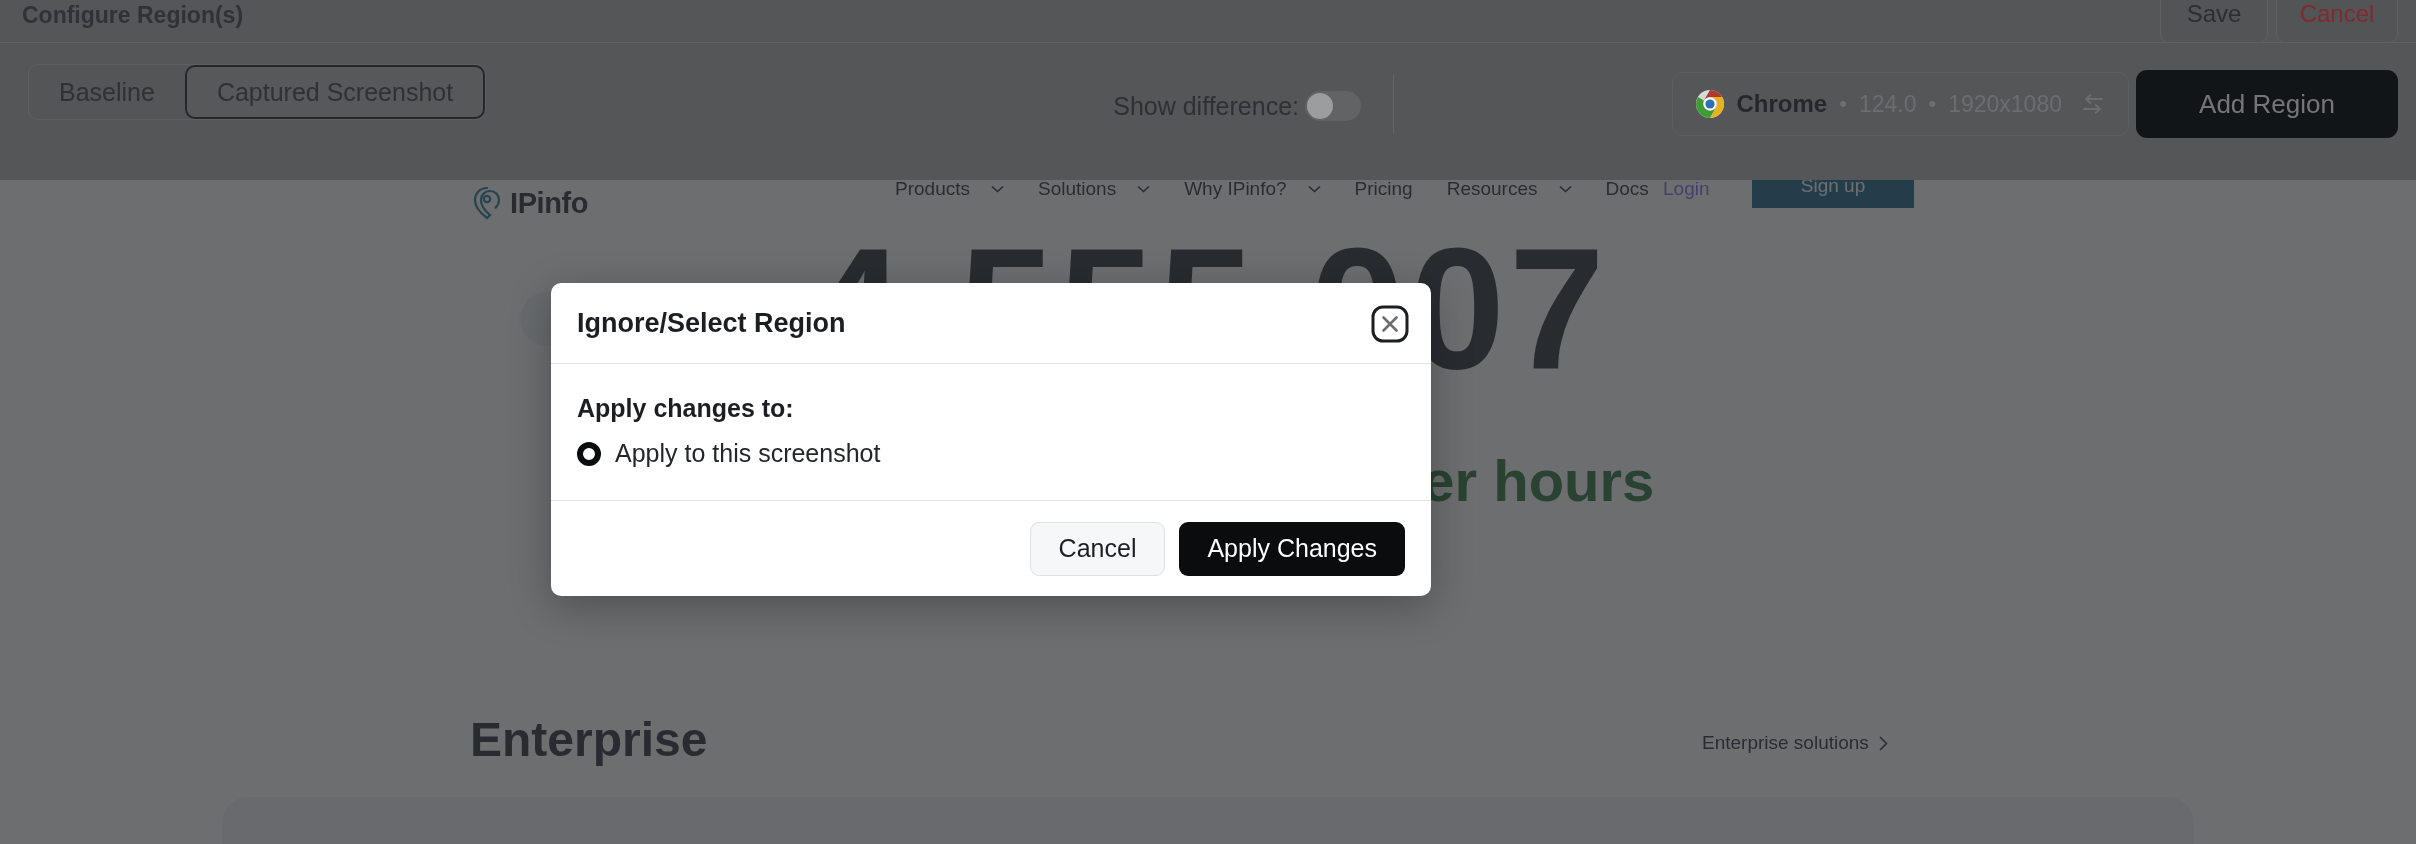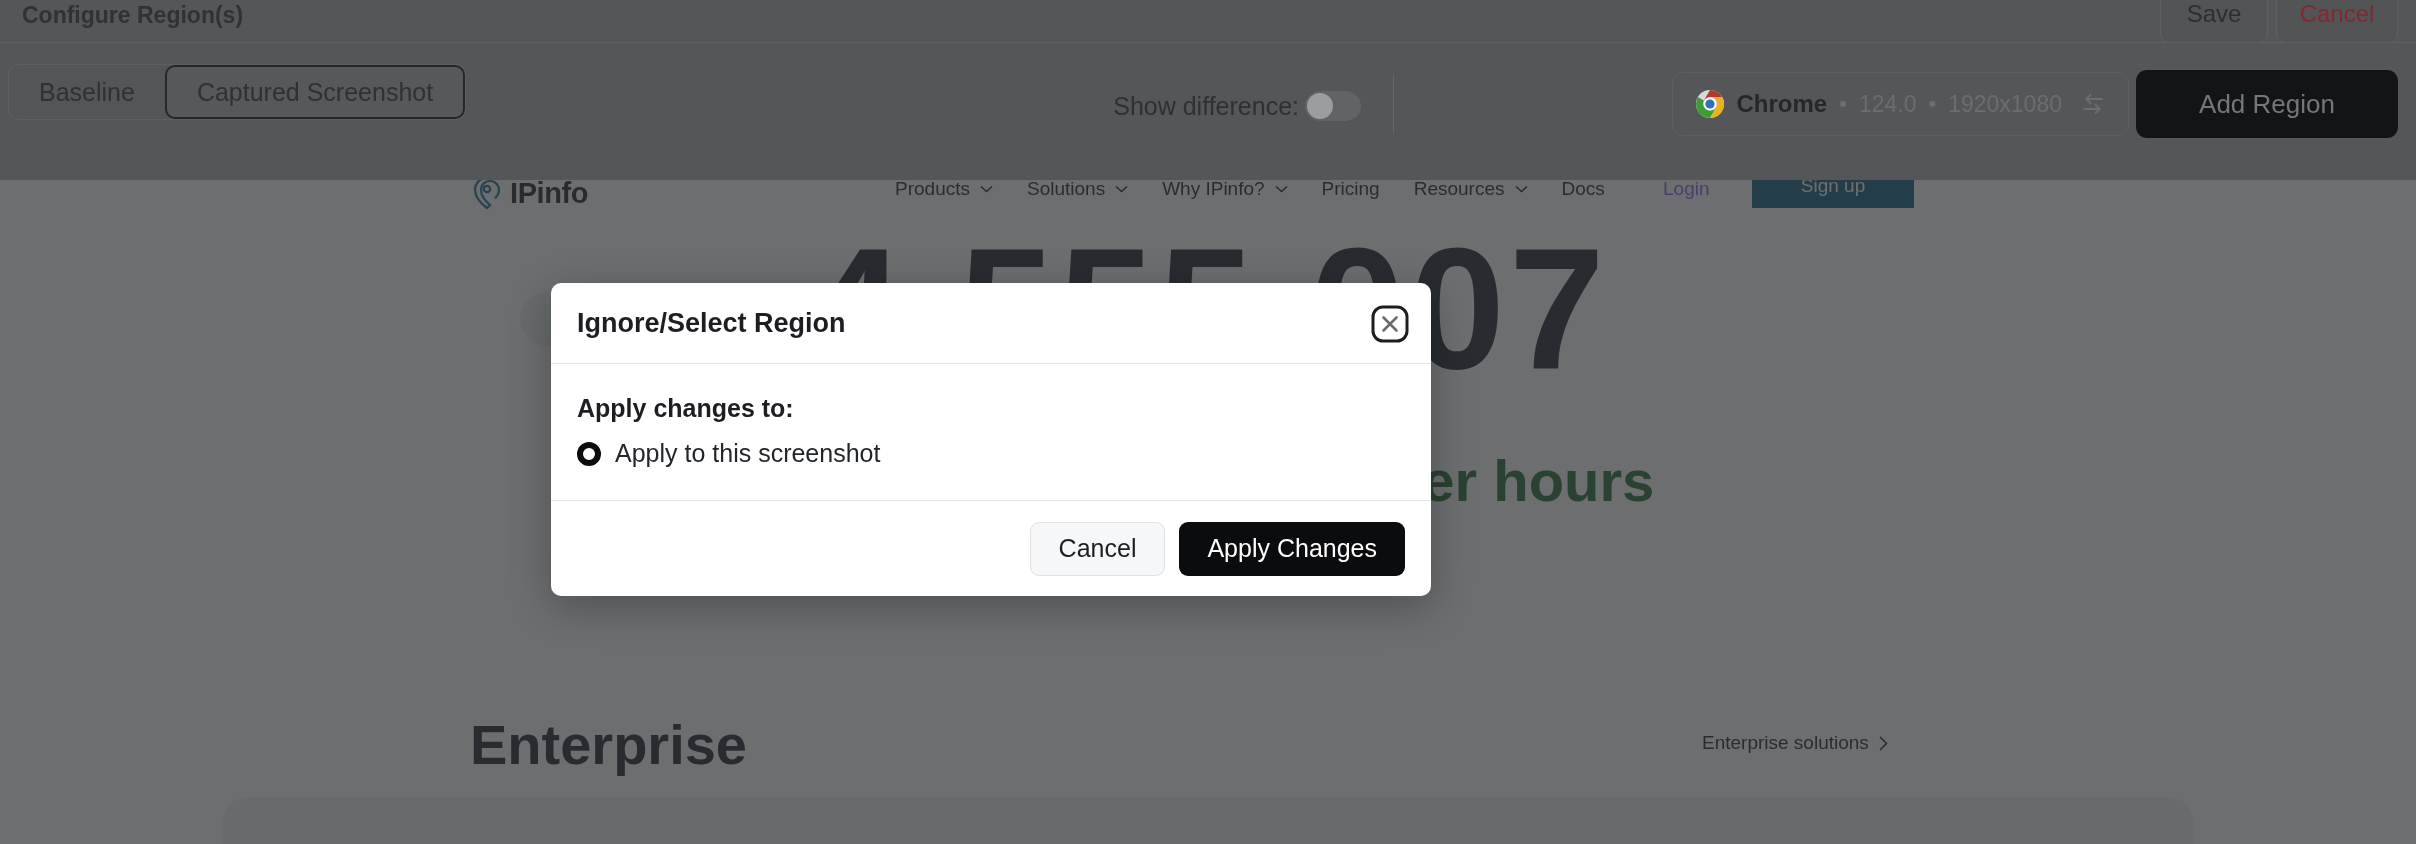--- a/index.html
+++ b/index.html
@@ -29,34 +29,34 @@
   .site-nav {
     position: absolute;
     left: 0; top: 0;
     width: 2416px; height: 118px;
     display: flex;
     align-items: center;
     background: #ffffff;
   }
   .brand {
     position: absolute;
-    left: 472px; top: 34px;
+    left: 472px; top: 44px;
     display: flex; align-items: center; gap: 8px;
   }
   .brand-logo { width: 30px; height: 34px; display:block; }
   .brand-text {
     font-size: 29px; font-weight: 700; color: #1b2027; letter-spacing: -0.4px;
   }
   .nav-links {
     position: absolute;
     left: 895px; top: 36px;
     display: flex; align-items: center; gap: 34px;
     font-size: 19px; color: #1b2027;
   }
-  .nav-link { display: flex; align-items: center; gap: 10px; white-space: nowrap; }
+  .nav-link { display: flex; align-items: center; gap: 21px; white-space: nowrap; }
   .caret { width: 13px; height: 8px; display: block; }
   .nav-login {
     position: absolute; left: 1663px; top: 36px;
     font-size: 19px; color: #8b5cf6;
   }
   .nav-signup {
     position: absolute; left: 1752px; top: 22px;
     width: 162px; height: 44px;
     background: #105b80;
     color: #ffffff; font-size: 19px;
@@ -81,21 +81,21 @@
     width: 2416px;
     text-align: center;
     font-size: 58px;
     font-weight: 700;
     color: #1f6b2c;
     line-height: 1;
   }
   .enterprise-head {
     position: absolute;
     left: 470px; top: 570px;
-    font-size: 56px; font-weight: 700; color: #1b222b;
+    font-size: 48px; font-weight: 700; color: #1b222b;
   }
   .enterprise-link {
     position: absolute;
     left: 1702px; top: 590px;
     font-size: 19px; color: #1b222b;
     display: flex; align-items: center; gap: 10px;
   }
   .chev-right { width: 9px; height: 15px; display: block; }
   .panel-card {
     position: absolute;
@@ -150,21 +150,21 @@
   }
   .hdr-save { right: 148px; width: 108px; color: #2b2f33; }
   .hdr-cancel { right: 18px; width: 122px; color: #82292f; }
 
   .toolbar-row2 {
     position: relative;
     height: 98px;
   }
   .seg-group {
     position: absolute;
-    left: 8px; top: 21px;
+    left: 28px; top: 21px;
     height: 56px;
     border: 1px solid #5d5f61;
     border-radius: 10px;
     display: flex; align-items: center;
     background: #535557;
   }
   .seg-btn {
     height: 54px;
     display: flex; align-items: center; justify-content: center;
     font-size: 25px;

